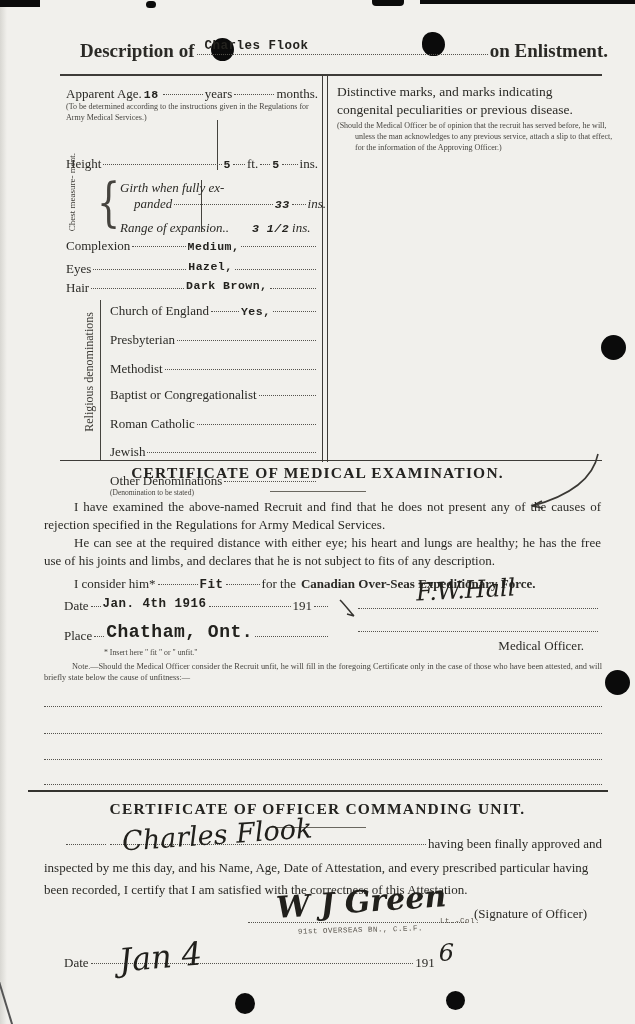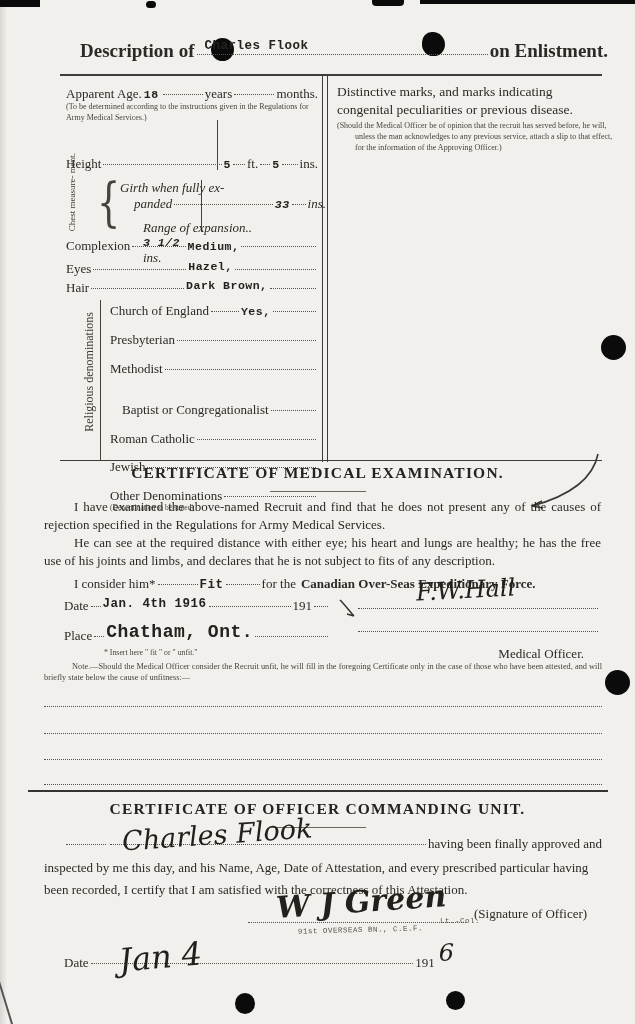--- a/index.html
+++ b/index.html
@@ -115,21 +115,21 @@
 <div class="vline" style="left:201px;top:180px;height:52px;"></div>
 <div class="abs serif13" style="left:120px;top:180px;width:206px;font-style:italic;">
   <div>Girth when fully ex-</div>
   <div class="row">
     <span style="padding-left:14px;">panded</span>
     <span class="leader"></span>
     <span class="typed">33</span>
     <span class="leader fixed" style="width:14px;"></span>
     <span>ins.</span>
   </div>
-  <div class="row" style="margin-top:7px;flex-direction:column;">
+  <div class="row" style="margin-top:7px;">
     <span>Range of expansion..</span>
     <span class="typed" style="margin-left:23px;">3 1/2</span>
     <span style="margin-left:3px;">ins.</span>
   </div>
 </div>
 
 <div class="abs row serif13" style="left:66px;top:238px;width:252px;">
   <span>Complexion</span>
   <span class="leader" style="flex:1;"></span>
   <span class="typed">Medium,</span>
@@ -154,25 +154,25 @@
   <div class="row" style="margin-bottom:12.5px;">
     <span>Church of England</span>
     <span class="leader fixed" style="width:28px;"></span>
     <span class="typed">Yes,</span>
     <span class="leader"></span>
   </div>
   <div class="row" style="margin-bottom:12.5px;">
     <span>Presbyterian</span>
     <span class="leader"></span>
   </div>
-  <div class="row" style="margin-bottom:25px;">
+  <div class="row" style="margin-bottom:10px;">
     <span>Methodist</span>
     <span class="leader"></span>
   </div>
-  <div class="row" style="margin-bottom:12.5px;margin-left:12px;">
+  <div class="row" style="margin-bottom:12.5px;">
     <span>Baptist or Congregationalist</span>
     <span class="leader"></span>
   </div>
   <div class="row" style="margin-bottom:12.5px;">
     <span>Roman Catholic</span>
     <span class="leader"></span>
   </div>
   <div class="row" style="margin-bottom:12.5px;">
     <span>Jewish</span>
     <span class="leader"></span>
@@ -224,21 +224,21 @@
 
 <svg class="abs" style="left:338px;top:598px;" width="20" height="22" viewBox="0 0 20 22">
   <path d="M2,2 C8,8 12,14 16,18 M16,18 l-7,-2" fill="none" stroke="#35332f" stroke-width="1.5"></path>
 </svg>
 
 <div class="abs" style="left:358px;top:580px;width:240px;">
   <div style="border-bottom:1.6px dotted #55534d;height:28px;position:relative;">
     <span class="script" style="position:absolute;left:58px;top:-4px;font-size:24px;transform:rotate(-3deg);">F.W.Hall</span>
   </div>
   <div style="border-bottom:1.6px dotted #55534d;height:22px;"></div>
-  <div class="serif13" style="text-align:right;padding-right:14px;margin-top:14px;">Medical Officer.</div>
+  <div class="serif13" style="text-align:right;padding-right:14px;margin-top:6px;">Medical Officer.</div>
 </div>
 
 <div class="abs small-print" style="left:104px;top:648px;font-size:7.8px;">* Insert here " fit " or " unfit."</div>
 <div class="abs small-print" style="left:44px;top:661px;width:558px;font-size:8.3px;text-align:justify;text-indent:28px;">Note.—Should the Medical Officer consider the Recruit unfit, he will fill in the foregoing Certificate only in the case of those who have been attested, and will briefly state below the cause of unfitness:—</div>
 
 <div class="dotted-blank" style="top:706px;"></div>
 <div class="dotted-blank" style="top:733px;"></div>
 <div class="dotted-blank" style="top:759px;"></div>
 <div class="dotted-blank" style="top:784px;"></div>
 

